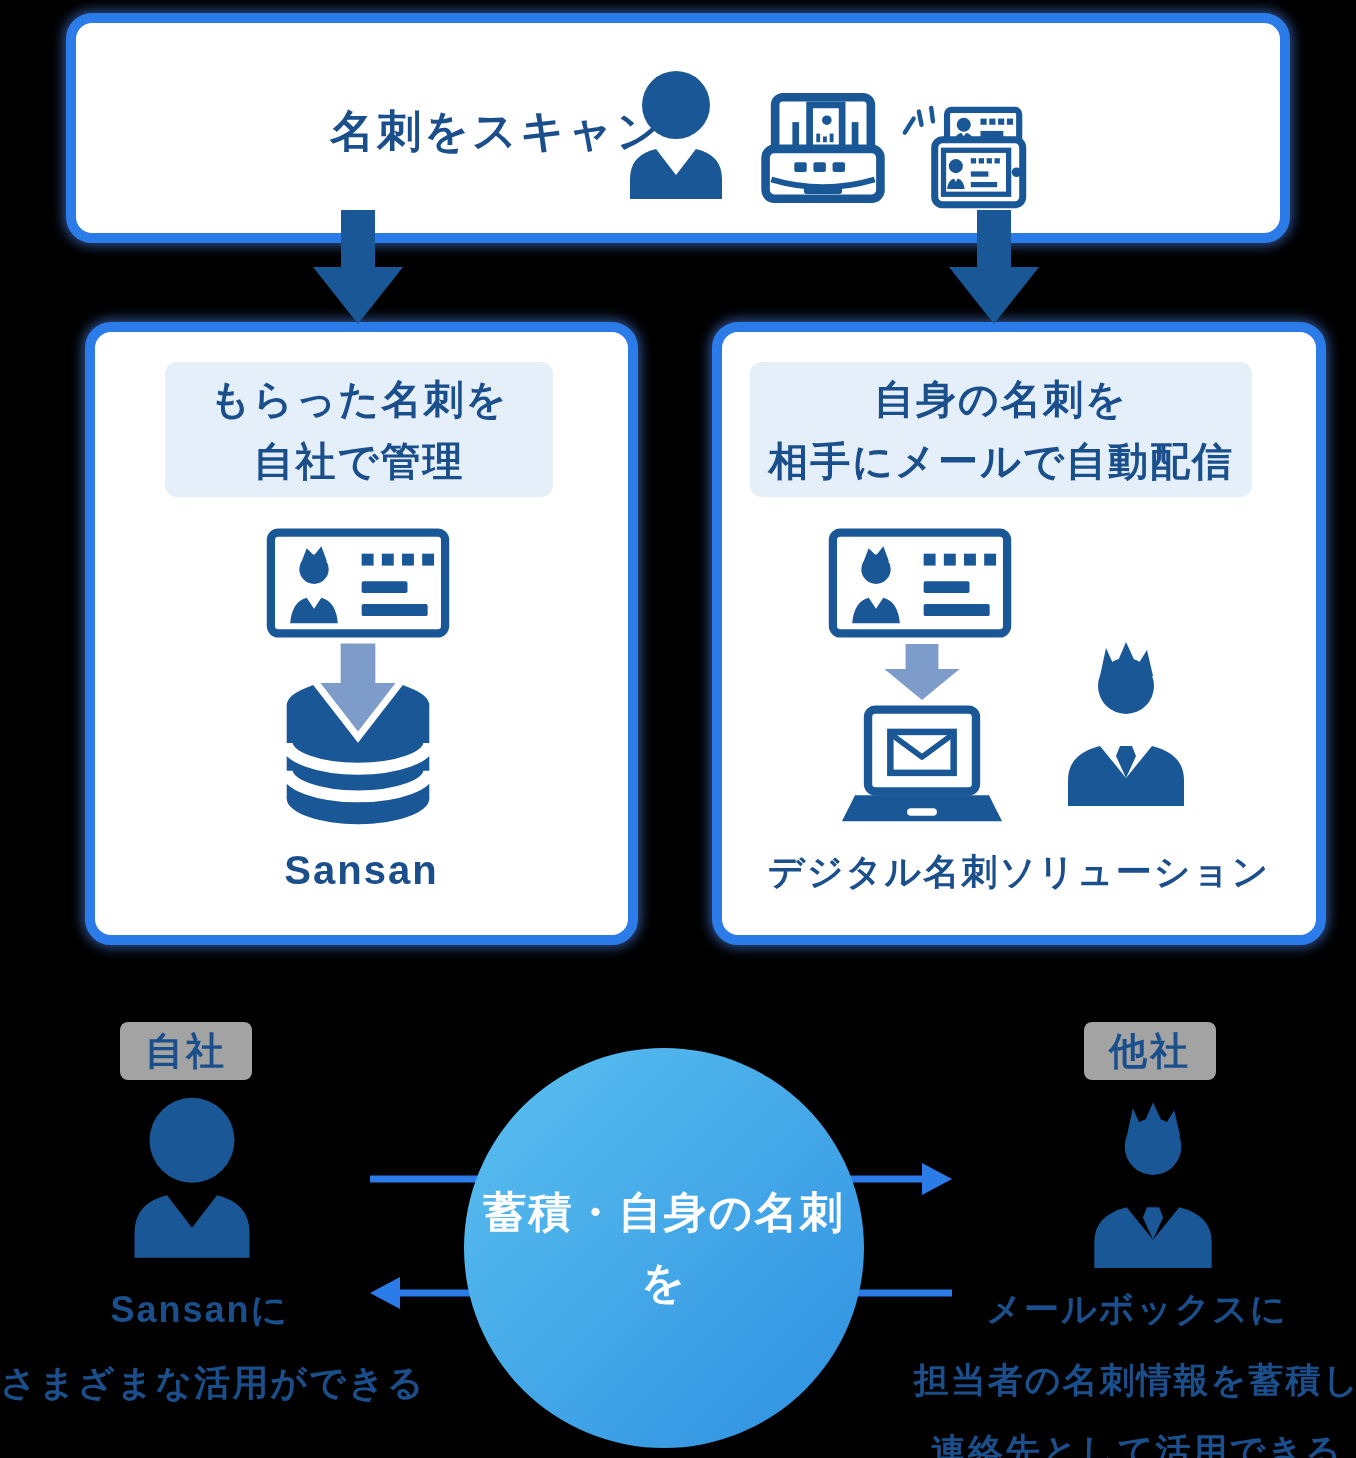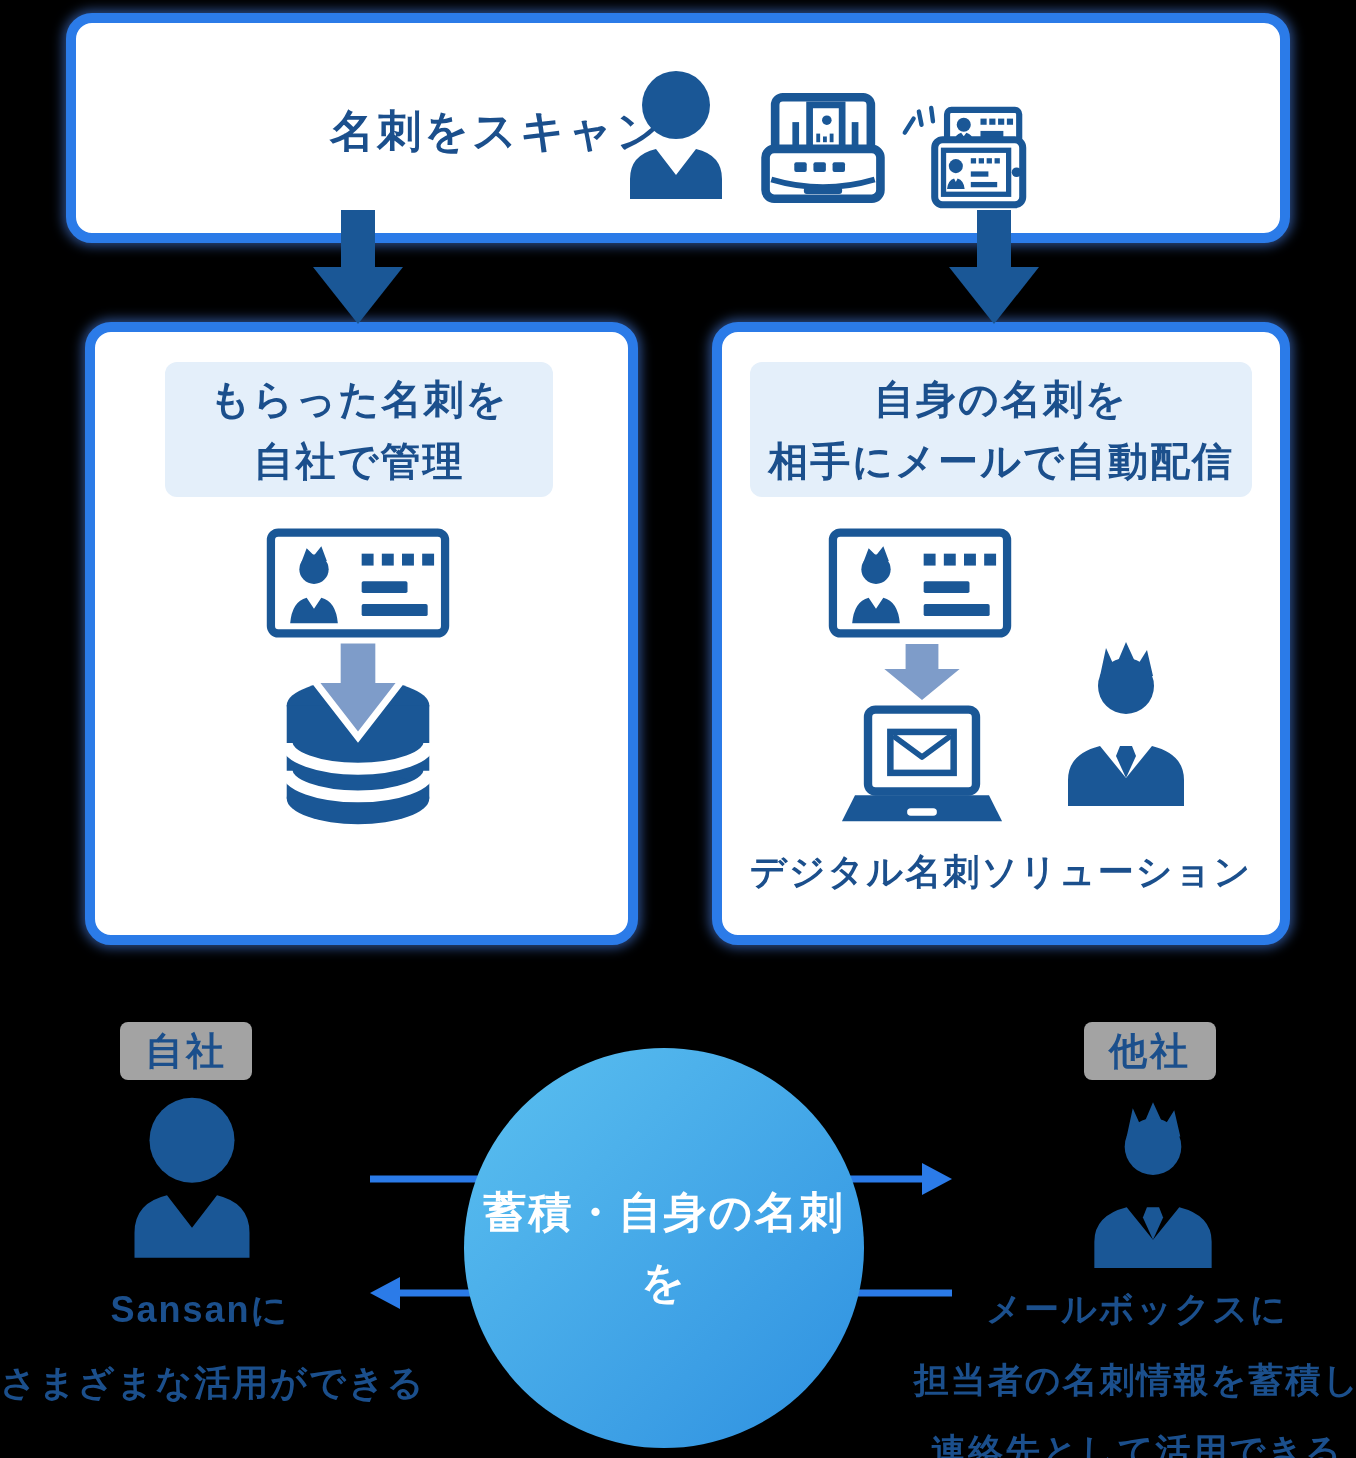--- a/index.html
+++ b/index.html
@@ -8,21 +8,21 @@
     --circle-gradient-start:#5BC0F0; --circle-gradient-end:#2E90E0;
     --panel-bg:#FFFFFF; --page-bg:#000000; --circle-text:#FFFFFF;
   }
   html,body{margin:0;padding:0;}
   body{background:var(--page-bg);font-family:"Liberation Sans","DejaVu Sans",sans-serif;}
   .stage{position:relative;width:1356px;height:1458px;overflow:hidden;background:var(--page-bg);}
   .panel{position:absolute;background:var(--panel-bg);border:10px solid var(--accent-blue);
          border-radius:26px;box-shadow:0 0 12px 3px rgba(80,140,250,.55);z-index:1;}
   .panel-top{left:66px;top:13px;width:1204px;height:210px;}
   .panel-left{left:85px;top:322px;width:533px;height:603px;}
-  .panel-right{left:712px;top:322px;width:558px;height:603px;}
+  .panel-right{left:712px;top:322px;width:558px;height:603px;padding-left:36px;}
   .abs{position:absolute;}
   .top-label{position:absolute;left:254px;top:86px;font-size:44px;font-weight:bold;
              color:var(--text-navy);letter-spacing:3px;line-height:1;white-space:nowrap;}
   .band{position:absolute;top:30px;background:var(--band-bg);border-radius:12px;height:135px;
         display:flex;flex-direction:column;justify-content:center;text-align:center;
         font-size:40px;font-weight:bold;color:var(--text-navy);line-height:1.55;letter-spacing:2px;}
   .band-left{left:22px;width:388px;margin-left:48px;}
   .band-right{left:28px;width:502px;}
   .caption{position:absolute;left:0;top:516px;width:100%;text-align:center;font-weight:bold;
            color:var(--text-navy);letter-spacing:2px;}
@@ -131,20 +131,21 @@
 
     <svg class="abs" style="left:177px;top:308px;" width="172" height="198" viewBox="0 0 170 200">
       <ellipse cx="85" cy="66" rx="72" ry="26" fill="var(--icon-navy)"></ellipse>
       <rect x="13" y="66" width="144" height="94" fill="var(--icon-navy)"></rect>
       <ellipse cx="85" cy="160" rx="72" ry="26" fill="var(--icon-navy)"></ellipse>
       <path d="M13 104 A72 26 0 0 0 157 104" fill="none" stroke="#fff" stroke-width="12"></path>
       <path d="M13 132 A72 26 0 0 0 157 132" fill="none" stroke="#fff" stroke-width="12"></path>
       <path d="M64 0 H106 V40 H130 L85 98 L40 40 H64 Z" fill="var(--light-arrow)" stroke="#fff" stroke-width="7"></path>
     </svg>
 
+    <div class="caption caption-left">Sansan</div>
   </section>
 
   <section class="panel panel-right">
     <div class="band band-right">
       <span>自身の名刺を</span>
       <span>相手にメールで自動配信</span>
     </div>
 
     <svg class="abs" style="left:106px;top:196px;" width="184" height="110" viewBox="0 0 200 120">
       <rect x="5" y="5" width="190" height="110" rx="8" fill="#fff" stroke="var(--icon-navy)" stroke-width="9"></rect>

